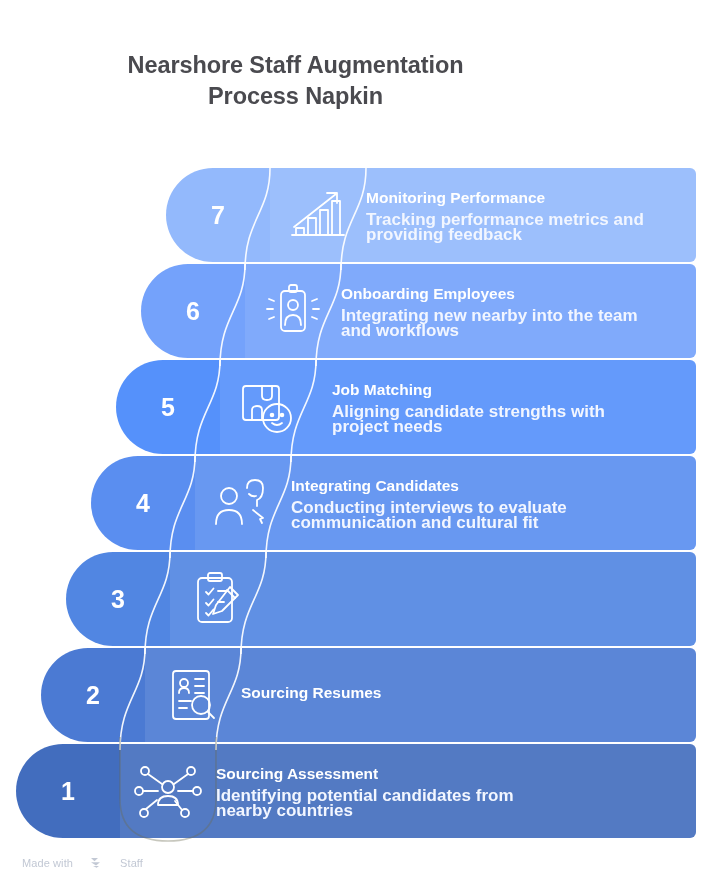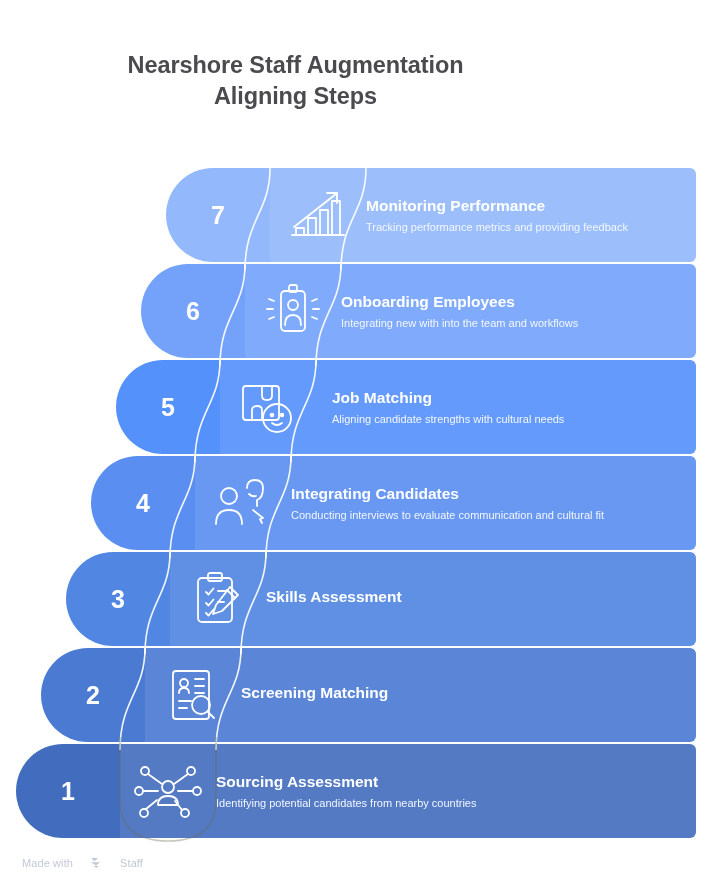--- a/index.html
+++ b/index.html
@@ -93,23 +93,23 @@
   .step-title {
     color: #ffffff;
     font-size: 15.5px;
     font-weight: bold;
     line-height: 19px;
     margin-bottom: 5px;
     white-space: nowrap;
   }
   .step-desc {
     color: #f2f6ff;
-    font-size: 11px;
+    font-size: 17px;
     line-height: 15px;
-    font-weight: normal;
+    font-weight: bold;
     max-width: 330px;
   }
 
   
   .divider {
     position: absolute;
     top: 0;
     pointer-events: none;
   }
   .divider path {
@@ -146,21 +146,21 @@
     display: inline-block;
     width: 13px;
     height: 11px;
   }
 </style>
 </head>
 <body>
 
 <div class="title-block">
   <div class="title-line">Nearshore Staff Augmentation</div>
-  <div class="title-line">Aligning Steps</div>
+  <div class="title-line">Process Napkin</div>
 </div>
 
 <div id="funnel">
     <div class="band" style="left: 166px; top: 0px; background: rgb(147, 185, 252);">
       <div class="tint-icon" style="left: 104px; right: 0px;"></div>
       <div class="num-cell" style="width: 104px;">
         <span class="num">7</span>
       </div>
       <div class="icon-cell" style="left: 104px; width: 96px;">
     <svg viewBox="0 0 64 56" width="64" height="56">
@@ -192,21 +192,21 @@
         <rect x="28" y="4" width="8" height="7" rx="2"></rect>
         <circle cx="32" cy="24" r="5"></circle>
         <path d="M24 44 q0 -10 8 -10 q8 0 8 10"></path>
         <path d="M13 20 L8 18 M12 28 L6 28 M13 36 L8 38"></path>
         <path d="M51 20 L56 18 M52 28 L58 28 M51 36 L56 38"></path>
       </g>
     </svg>
       </div>
       <div class="text-cell" style="left: 200px;">
         <div class="step-title">Onboarding Employees</div>
-        <div class="step-desc">Integrating new with into the team and workflows</div>
+        <div class="step-desc">Integrating new nearby into the team and workflows</div>
       </div>
     </div>
     <div class="band" style="left: 116px; top: 192px; background: rgb(85, 145, 251);">
       <div class="tint-icon" style="left: 104px; right: 0px;"></div>
       <div class="num-cell" style="width: 104px;">
         <span class="num">5</span>
       </div>
       <div class="icon-cell" style="left: 104px; width: 96px;">
     <svg viewBox="0 0 64 58" width="64" height="58">
       <g fill="none" stroke="#ffffff" stroke-width="1.8" stroke-linecap="round" stroke-linejoin="round">
@@ -215,21 +215,21 @@
         <path d="M26 42 v-10 q0 -4 -5 -4 q-5 0 -5 4 v10"></path>
         <circle cx="41" cy="40" r="14"></circle>
         <circle cx="36" cy="37" r="1.4" fill="#ffffff"></circle>
         <circle cx="46" cy="37" r="1.4" fill="#ffffff"></circle>
         <path d="M36 45 q5 4 10 0"></path>
       </g>
     </svg>
       </div>
       <div class="text-cell" style="left: 216px;">
         <div class="step-title">Job Matching</div>
-        <div class="step-desc">Aligning candidate strengths with cultural needs</div>
+        <div class="step-desc">Aligning candidate strengths with project needs</div>
       </div>
     </div>
     <div class="band" style="left: 91px; top: 288px; background: rgb(90, 142, 240);">
       <div class="tint-icon" style="left: 104px; right: 0px;"></div>
       <div class="num-cell" style="width: 104px;">
         <span class="num">4</span>
       </div>
       <div class="icon-cell" style="left: 104px; width: 96px;">
     <svg viewBox="0 0 64 58" width="64" height="58">
       <g fill="none" stroke="#ffffff" stroke-width="1.8" stroke-linecap="round" stroke-linejoin="round">
@@ -260,21 +260,20 @@
         <path d="M32 22 h9"></path>
         <path d="M20 34 l2.5 2.5 l5 -6"></path>
         <path d="M32 33 h6"></path>
         <path d="M20 44 l2.5 2.5 l5 -6"></path>
         <path d="M44 18 l8 8 l-16 16 l-9 3 l3 -9 z"></path>
         <path d="M41 21 l8 8"></path>
       </g>
     </svg>
       </div>
       <div class="text-cell" style="left: 200px;">
-        <div class="step-title">Skills Assessment</div>
       </div>
     </div>
     <div class="band" style="left: 41px; top: 480px; background: rgb(75, 122, 211);">
       <div class="tint-icon" style="left: 104px; right: 0px;"></div>
       <div class="num-cell" style="width: 104px;">
         <span class="num">2</span>
       </div>
       <div class="icon-cell" style="left: 104px; width: 96px;">
     <svg viewBox="0 0 64 60" width="64" height="60">
       <g fill="none" stroke="#ffffff" stroke-width="1.8" stroke-linecap="round" stroke-linejoin="round">
@@ -282,21 +281,21 @@
         <circle cx="23" cy="18" r="4"></circle>
         <path d="M18 28 q0 -5 5 -5 q5 0 5 5"></path>
         <path d="M34 14 h9 M34 21 h9 M34 28 h9"></path>
         <path d="M18 36 h12 M18 43 h8"></path>
         <circle cx="40" cy="40" r="9"></circle>
         <path d="M47 47 l6 6"></path>
       </g>
     </svg>
       </div>
       <div class="text-cell" style="left: 200px;">
-        <div class="step-title">Screening Matching</div>
+        <div class="step-title">Sourcing Resumes</div>
       </div>
     </div>
     <div class="band" style="left: 16px; top: 576px; background: rgb(66, 109, 190);">
       <div class="tint-icon" style="left: 104px; right: 0px;"></div>
       <div class="num-cell" style="width: 104px;">
         <span class="num">1</span>
       </div>
       <div class="icon-cell" style="left: 104px; width: 96px;">
     <svg viewBox="0 0 70 60" width="70" height="60">
       <g fill="none" stroke="#ffffff" stroke-width="1.8" stroke-linecap="round" stroke-linejoin="round">

